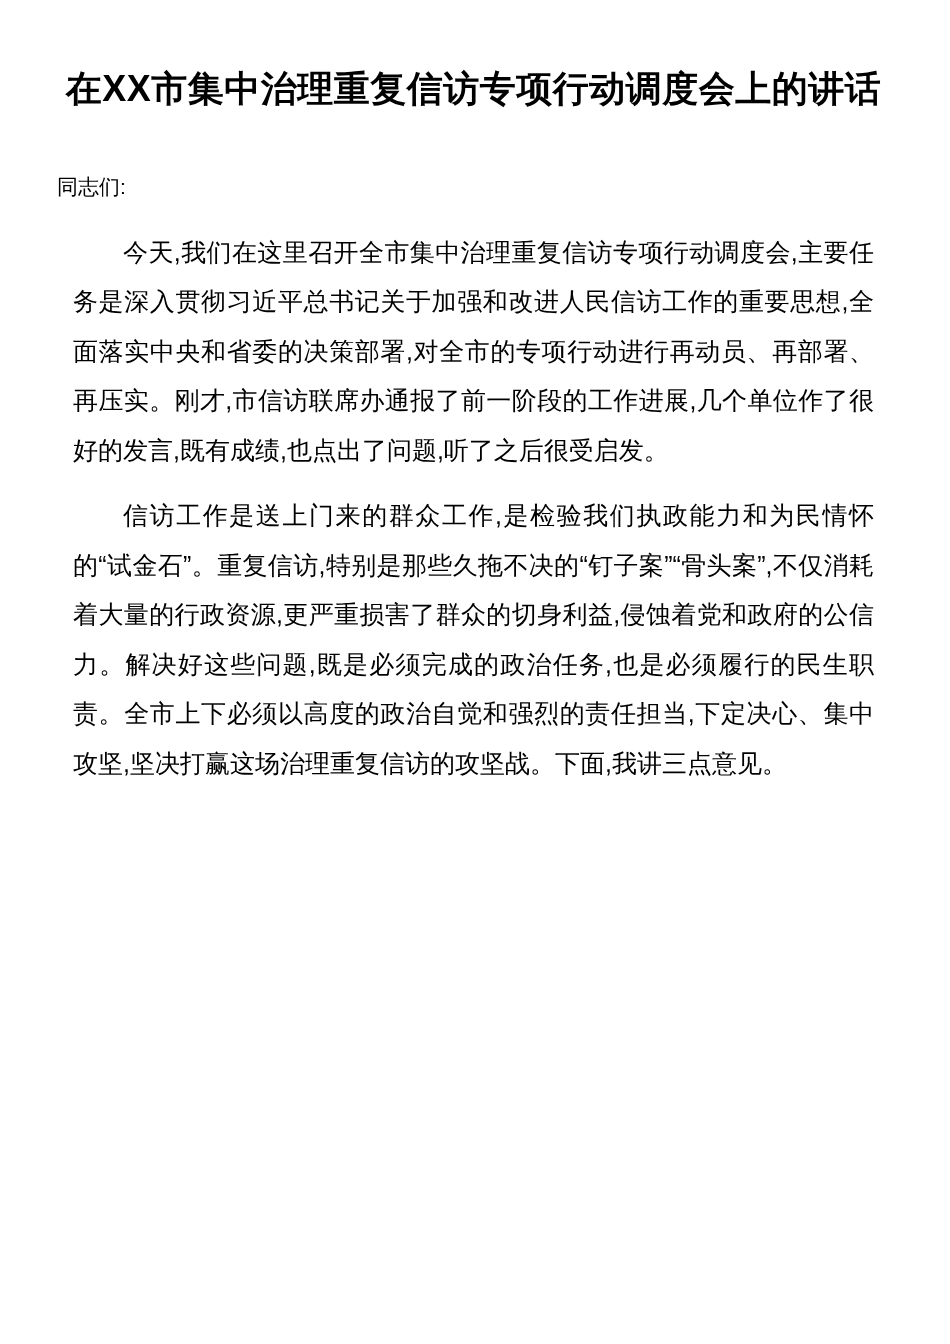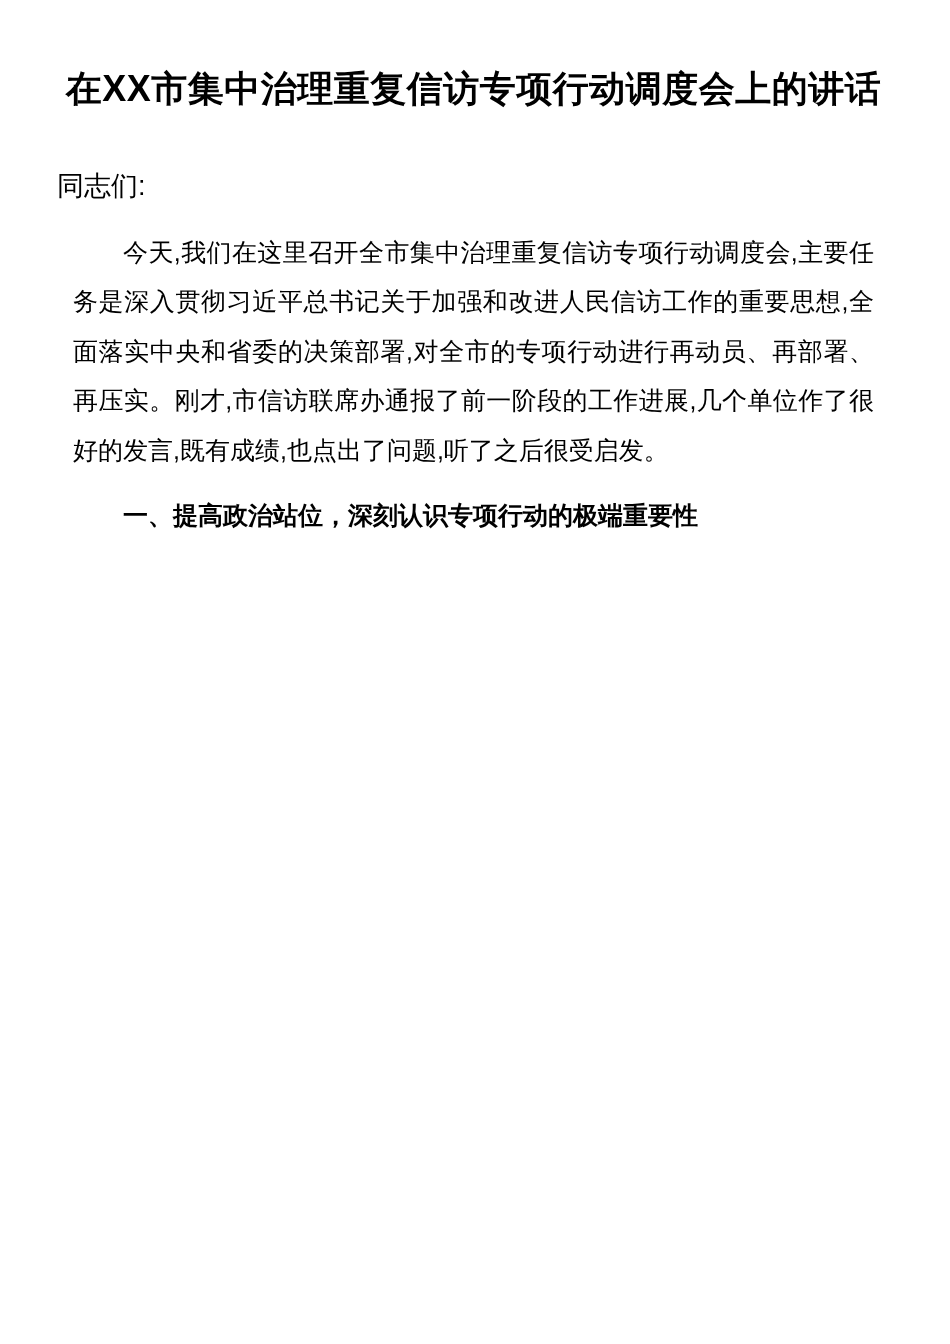--- a/index.html
+++ b/index.html
@@ -21,21 +21,21 @@
   .doc-title {
     margin: 0;
     font-size: 36px;
     line-height: 50px;
     font-weight: 700;
     text-align: center;
     letter-spacing: 0.5px;
   }
   .salutation {
     margin: 48px 0 0 0;
-    font-size: 27px;
+    font-size: 21px;
     line-height: 49.5px;
     text-align: left;
   }
   .para {
     margin: 16px;
     font-size: 25px;
     line-height: 49.5px;
     text-align: justify;
     text-indent: 2em;
     word-break: break-all;
@@ -48,17 +48,17 @@
 </head>
 <body>
 
 <div class="page">
   <h1 class="doc-title">在XX市集中治理重复信访专项行动调度会上的讲话</h1>
 
   <p class="salutation">同志们:</p>
 
   <p class="para">今天,我们在这里召开全市集中治理重复信访专项行动调度会,主要任务是深入贯彻习近平总书记关于加强和改进人民信访工作的重要思想,全面落实中央和省委的决策部署,对全市的专项行动进行再动员、再部署、再压实。刚才,市信访联席办通报了前一阶段的工作进展,几个单位作了很好的发言,既有成绩,也点出了问题,听了之后很受启发。</p>
 
+  <p class="para">信访工作是送上门来的群众工作,是检验我们执政能力和为民情怀的“试金石”。重复信访,特别是那些久拖不决的“钉子案”“骨头案”,不仅消耗着大量的行政资源,更严重损害了群众的切身利益,侵蚀着党和政府的公信力。解决好这些问题,既是必须完成的政治任务,也是必须履行的民生职责。全市上下必须以高度的政治自觉和强烈的责任担当,下定决心、集中攻坚,坚决打赢这场治理重复信访的攻坚战。下面,我讲三点意见。</p>
 
-  <p class="para heading">一、提高政治站位，深刻认识专项行动的极端重要性</p>
 
 
 </div>
 
 </body></html>

